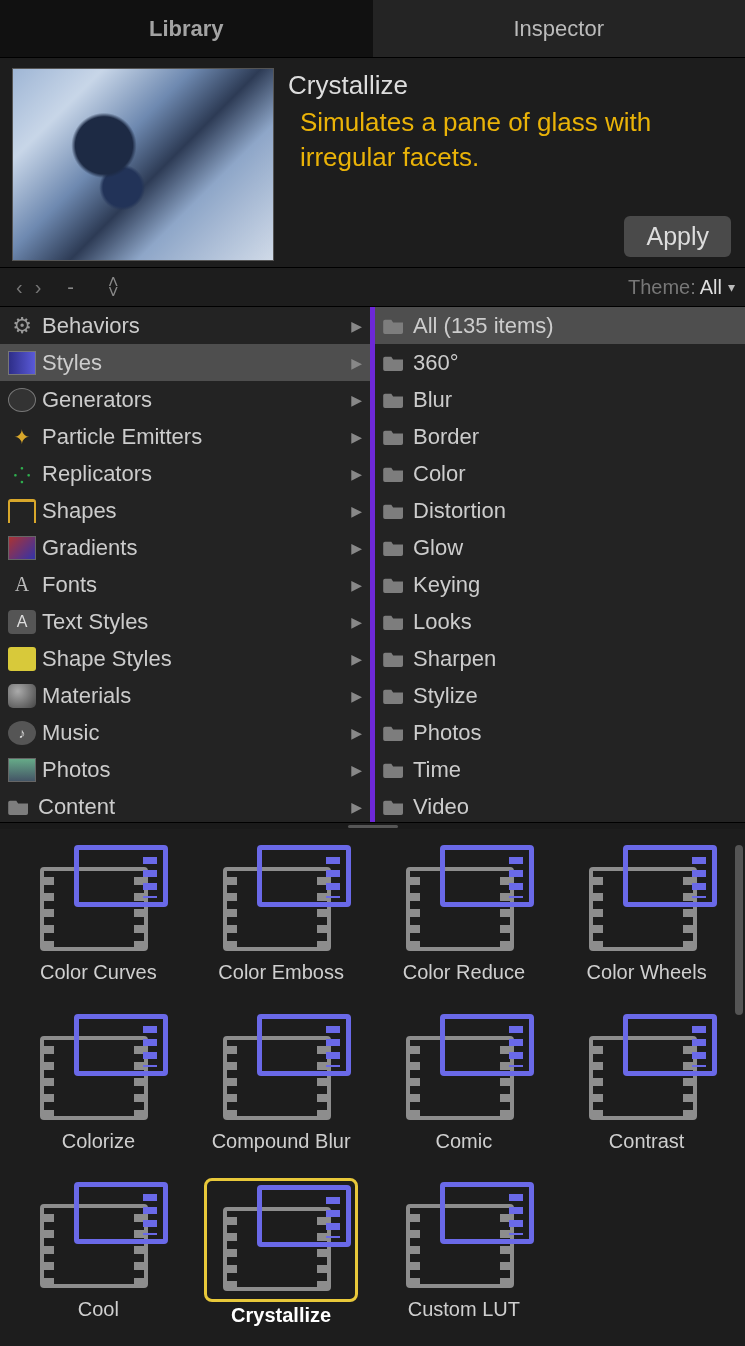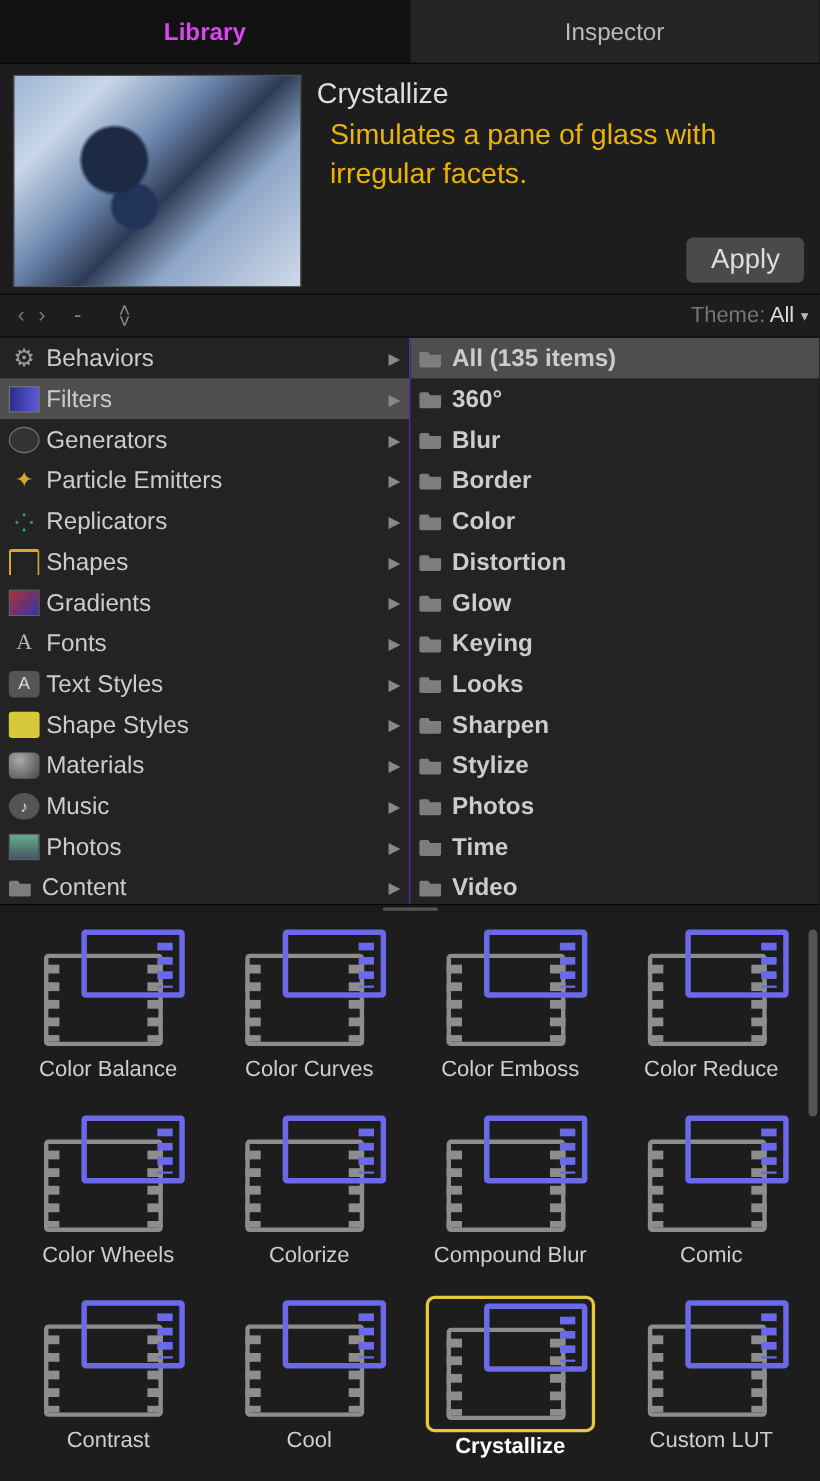--- a/index.html
+++ b/index.html
@@ -21,21 +21,21 @@
   }
   .tab {
     flex: 1;
     display: flex;
     align-items: center;
     justify-content: center;
     font-size: 22px;
     color: #bbb;
     cursor: default;
   }
-  .tab.active { color: #d946ef; font-weight: 600; }
+  .tab.active { color: #a3a3a3; font-weight: 600; }
   .tab:not(.active) { background: #242424; }
   
   .preview-row {
     display: flex;
     padding: 10px 12px 6px 12px;
     gap: 14px;
     background: #1d1d1d;
     min-height: 200px;
   }
   .preview-thumb {
@@ -65,21 +65,21 @@
   .toolbar .dash { padding: 0 28px 0 20px; color: #888; }
   .stepper { font-size: 18px; color: #888; line-height: 10px; padding-left: 6px;}
   .theme { margin-left: auto; color: #777; }
   .theme-val { color: #ddd; padding-left: 4px; }
   .theme-chev { padding-left: 6px; font-size: 14px; color: #bbb; }
   
   .columns {
     display: flex; height: 516px; background: #232323; border-bottom: 1px solid #000;
   }
   .col { flex: 1; overflow: hidden; }
-  .col + .col { border-left: 1px solid #6d28d9; font-weight: bold; }
+  .col + .col { border-left: 5px solid #6d28d9; }
   .row {
     display: flex; align-items: center; height: 37px;
     padding: 0 8px; color: #ccc; font-size: 22px;
     cursor: default;
   }
   .row.selected { background: #4e4e4e; }
   .row .chev { margin-left: auto; color: #888; font-size: 14px; }
   .row .folder { display:inline-flex; width: 24px; margin-right: 6px; }
   .row .ico { display:inline-flex; width: 28px; height: 24px; margin-right: 6px; align-items:center; justify-content:center; }
   
@@ -191,21 +191,21 @@
 
 <div class="columns">
   <div class="col" id="col-categories">
       <div class="row">
         <span class="ico ico-gear"></span>
         <span>Behaviors</span>
         <span class="chev">▶</span>
       </div>
       <div class="row selected">
         <span class="ico ico-filters"></span>
-        <span>Filters</span>
+        <span>Styles</span>
         <span class="chev">▶</span>
       </div>
       <div class="row">
         <span class="ico ico-generators"></span>
         <span>Generators</span>
         <span class="chev">▶</span>
       </div>
       <div class="row">
         <span class="ico ico-particle"></span>
         <span>Particle Emitters</span>
@@ -379,29 +379,20 @@
         </span>
         <span>Video</span>
       </div>
     </div>
 </div>
 
 <div class="splitter"></div>
 
 <div class="grid" id="grid">
   <div class="grid-scroll"></div>
-<div class="cell">
-      <div class="thumb-wrap">
-        <div class="thumb">
-          <div class="strip"></div>
-          <div class="overlay"></div>
-        </div>
-      </div>
-      <div class="label">Color Balance</div>
-    </div>
     <div class="cell">
       <div class="thumb-wrap">
         <div class="thumb">
           <div class="strip"></div>
           <div class="overlay"></div>
         </div>
       </div>
       <div class="label">Color Curves</div>
     </div>
     <div class="cell">

